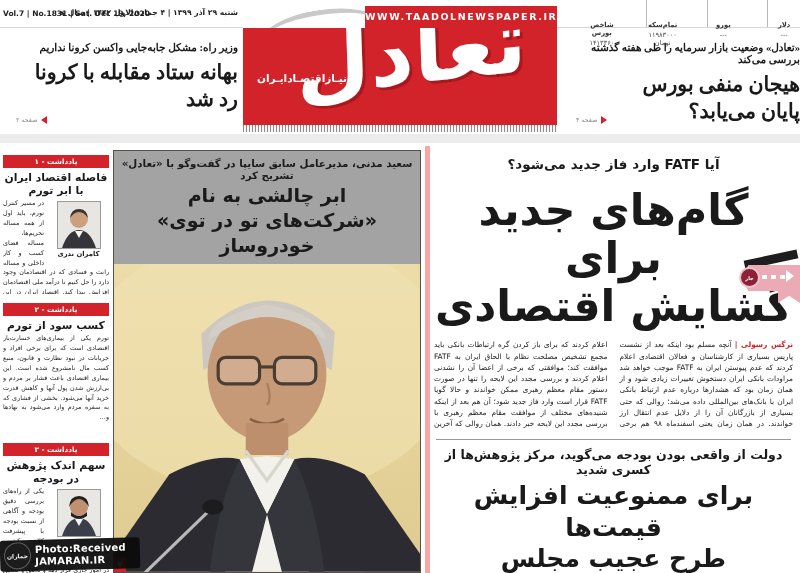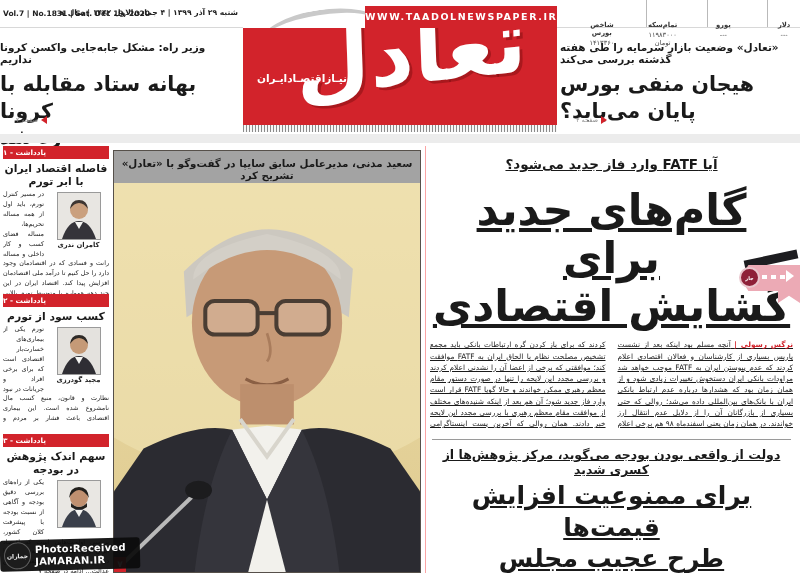--- a/index.html
+++ b/index.html
@@ -24,33 +24,33 @@
   .swoosh-curve{position:absolute;left:18px;top:10px;width:120px;height:40px;border-top:5px solid #c9c9c9;border-radius:50%;transform:rotate(-9deg);}
   .urlbar{position:absolute;right:0;top:6px;width:192px;height:22px;background:#d2232b;color:#fff;
     font-size:9.5px;font-weight:bold;letter-spacing:1.6px;text-align:center;line-height:22px;direction:ltr;}
   .logobox{position:absolute;left:0;right:0;top:28px;bottom:7px;background:#d2232b;overflow:hidden;}
   .logo-word{position:absolute;right:30px;top:-18px;font-size:86px;font-weight:bold;color:#fff;
     transform:rotate(-6deg) skewX(-4deg);text-shadow:3px 3px 0 rgba(120,10,14,.45);line-height:1;}
   .tagline{position:absolute;left:14px;top:44px;font-size:10.5px;font-weight:bold;color:#fff;letter-spacing:1px;}
   .ticks{position:absolute;left:0;right:0;bottom:0;height:7px;background:#f7f7f7;
     background-image:repeating-linear-gradient(90deg,#8a8a8a 0 1px,transparent 1px 3px);}
   
-  .hblock{position:absolute;top:28px;height:104px;text-align:left;}
+  .hblock{position:absolute;top:28px;height:104px;text-align:right;font-family:Liberation Serif, serif;}
   .hblock-left{left:0;width:238px;}
   .hblock-right{left:560px;width:240px;}
   .h-kicker{font-size:10.5px;font-weight:bold;margin-top:13px;}
   .h-head{font-size:20.5px;font-weight:900;line-height:1.3;margin-top:6px;letter-spacing:-.3px;}
   .page-tag{position:absolute;bottom:8px;left:16px;display:flex;align-items:center;gap:3px;font-size:6.5px;color:#8a8a8a;direction:rtl;}
   .tri{width:0;height:0;border-top:4px solid transparent;border-bottom:4px solid transparent;}
   .tri-r{border-left:6px solid #d2232b;}
   .tri-l{border-right:6px solid #d2232b;}
   .grayband{position:absolute;left:0;right:0;top:134px;height:9px;background:#ececec;}
   
   .main{position:absolute;left:0;right:0;top:146px;bottom:0;display:flex;direction:rtl;gap:4px;padding:0 3px;box-sizing:border-box;}
-  .main-col{flex:0 0 372px;position:relative;padding:0 4px;box-sizing:border-box;border-left:1px solid #fca5a5;text-decoration:underline;}
+  .main-col{flex:0 0 372px;position:relative;padding:0 4px;box-sizing:border-box;border-left:5px solid #fca5a5;}
   .m-kicker{font-size:13.5px;font-weight:900;text-align:center;margin-top:10px;}
   .m-head{font-size:43px;font-weight:900;text-align:center;line-height:1.12;margin-top:14px;letter-spacing:-1px;}
   .m-body{margin-top:9px;height:92px;column-count:2;column-gap:12px;font-size:7.4px;line-height:1.52;
     text-align:justify;overflow:hidden;color:#222;}
   .byline{color:#d2232b;font-weight:bold;}
   .m-rule{border-top:1px solid #9a9a9a;margin:8px 2px 7px;}
   .m2-kicker{font-size:12.5px;font-weight:900;text-align:center;}
   .m2-head{font-size:25px;font-weight:900;text-align:center;line-height:1.25;margin:3px 0 8px;}
   .m2-body{height:78px;column-count:3;column-gap:12px;font-size:7.4px;line-height:1.52;text-align:justify;overflow:hidden;color:#222;}
   
@@ -60,21 +60,21 @@
   .photo{flex:1;position:relative;overflow:hidden;background:linear-gradient(180deg,#ecdca8,#dfcb90);}
   .photo svg{position:absolute;inset:0;width:100%;height:100%;}
   .badge7{position:absolute;left:0;bottom:0;width:12px;height:15px;background:#d2232b;color:#fff;
     font-size:9px;font-weight:bold;text-align:center;line-height:15px;z-index:3;}
   
   .sidebar{flex:1;display:flex;flex-direction:column;min-width:0;}
   .note{position:relative;overflow:hidden;}
   .note1{flex:0 0 148px;}
   .note2{flex:0 0 140px;}
   .note3{flex:1;}
-  .note-bar{background:#d2232b;color:#fff;font-size:7.3px;font-weight:bold;text-align:left;padding:2px 0;}
+  .note-bar{background:#d2232b;color:#fff;font-size:7.3px;font-weight:bold;text-align:center;padding:2px 0;margin-top:9px;}
   .note-title{font-size:10.8px;font-weight:900;text-align:center;margin:3px 0 2px;letter-spacing:-.3px;}
   .note-body{font-size:6.4px;line-height:1.55;text-align:justify;color:#222;overflow:hidden;}
   .n1 .note-body{height:104px;} .n2 .note-body{height:98px;} .n3 .note-body{height:96px;}
   .note-photo{float:right;width:61px;margin:2px 0 1px 4px;text-align:center;}
   .note-photo .ph{width:42px;height:46px;border:1px solid #9a9a9a;background:#e8e6e2;display:block;margin:0 auto;}
   .note-photo .nm{font-size:6.8px;font-weight:bold;margin-top:1px;white-space:nowrap;}
   
   .ribbon{position:absolute;right:0;top:255px;width:62px;height:50px;z-index:4;}
   .rb-black{position:absolute;right:2px;top:0;width:54px;height:9px;background:#1d1d20;transform:rotate(-12deg);}
   .rb-pink{position:absolute;right:0;top:10px;width:60px;height:26px;background:#ecaab5;
@@ -179,20 +179,25 @@
       <div>طرح عجیب مجلس</div>
     </div>
     <div class="m2-body">
       <span>بعد از ابلاغیه ۲۳ آذرماه رهبری به دولت مبنی بر استفاده حداقلی از منابع نفتی برای هزینه‌های جاری، منابع و مصارف لایحه بودجه ۱۴۰۰ دچار تغییرات عمده‌ای شدند. در همین راستا رییس مجلس طی نامه‌ای خطاب به رییس‌جمهور، مطابق اصل ۵۲ قانون اساسی، اصلاحات لایحه دولت را مطالبه کرد تا بودجه با درآمدهای پایدار، حداقل وابستگی به نفت و اصلاحات ساختاری بودجه ارایه شود.» این خبری است که روز گذشته زارع عضو کمیسیون تلفیق بودجه اعلام کرده است. او گفته در این نامه تصریح شده است که دولت باید اصلاحات ساختاری را در مسیر لایحه بودجه به وجود آورد و به این ترتیب بودجه پر سر و صدای ۱۴۰۰ وارد فاز تازه‌ای خواهد شد. آنچه که از نامه قالیباف به نظر می‌رسد، حاکی از مشکلاتی است که مجلس به شکل جدی با لایحه بودجه دارد و…</span>
       
     </div>
   </div>
 
   <div class="intbox">
     <div class="int-kicker">سعید مدنی، مدیرعامل سابق سایپا در گفت‌وگو با «تعادل» تشریح کرد</div>
+    <div class="int-head">
+      <div>ابر چالشی به نام</div>
+      <div>«شرکت‌های تو در توی»</div>
+      <div>خودروساز</div>
+    </div>
     <div class="photo">
       <svg viewBox="0 0 300 290" preserveAspectRatio="xMidYMax slice">
         <ellipse cx="150" cy="95" rx="175" ry="125" fill="#f1e3b4" opacity="0.55"></ellipse>
         <path d="M88 66 Q150 4 214 64 L211 100 Q150 62 90 100 Z" fill="#ccc8c0"></path>
         <ellipse cx="150" cy="104" rx="56" ry="63" fill="#c79a77"></ellipse>
         <path d="M95 72 Q150 28 205 72 Q206 50 150 38 Q94 50 95 72 Z" fill="#d3cfc7"></path>
         <g stroke="#4a3d33" stroke-width="3" fill="rgba(255,255,255,0.18)">
           <rect x="104" y="88" width="39" height="25" rx="7"></rect>
           <rect x="157" y="88" width="39" height="25" rx="7"></rect>
           <line x1="143" y1="97" x2="157" y2="97"></line>
@@ -231,30 +236,20 @@
         </span>
         <span>در مسیر کنترل تورم، باید اول از همه مساله تحریم‌ها، مساله فضای کسب و کار داخلی و مساله رانت و فسادی که در اقتصادمان وجود دارد را حل کنیم تا درآمد ملی اقتصادمان افزایش پیدا کند. اقتصاد ایران در این چند دهه همواره با متوسط تورم بالایی دست و پنجه نرم کرده است.</span>
         <span class="note-continue">ادامه در صفحه ۵</span>
       </div>
     </div>
 
     <div class="note note2 n2">
       <div class="note-bar">یادداشت - ۲</div>
       <div class="note-title">کسب سود از تورم</div>
       <div class="note-body">
-        <span class="note-photo">
-          <svg class="ph" viewBox="0 0 42 46">
-            <rect width="42" height="46" fill="#e4e2de"></rect>
-              <circle cx="21" cy="17" r="9" fill="#c59a77"></circle>
-            <path d="M12 16 Q13 7 21 7 Q29 7 30 16 Q26 10 21 10 Q16 10 12 16Z" fill="#2e2a27"></path>
-            <path d="M4 46 Q10 28 21 28 Q32 28 38 46 Z" fill="#2f2e34"></path>
-            <path d="M17 29 L21 36 L25 29 Z" fill="#f5f5f2"></path>
-          </svg>
-          <span class="nm">مجید گودرزی</span>
-        </span>
         <span>تورم یکی از بیماری‌های خسارت‌بار اقتصادی است که برای برخی افراد و جریانات در نبود نظارت و قانون، منبع کسب مال نامشروع شده است. این بیماری اقتصادی باعث فشار بر مردم و بی‌ارزش شدن پول آنها و کاهش قدرت خرید آنها می‌شود. بخشی از فشاری که به سفره مردم وارد می‌شود به نهادها و…</span>
         
       </div>
     </div>
 
     <div class="note note3 n3">
       <div class="note-bar">یادداشت - ۳</div>
       <div class="note-title">سهم اندک پژوهش در بودجه</div>
       <div class="note-body">
         <span class="note-photo">

